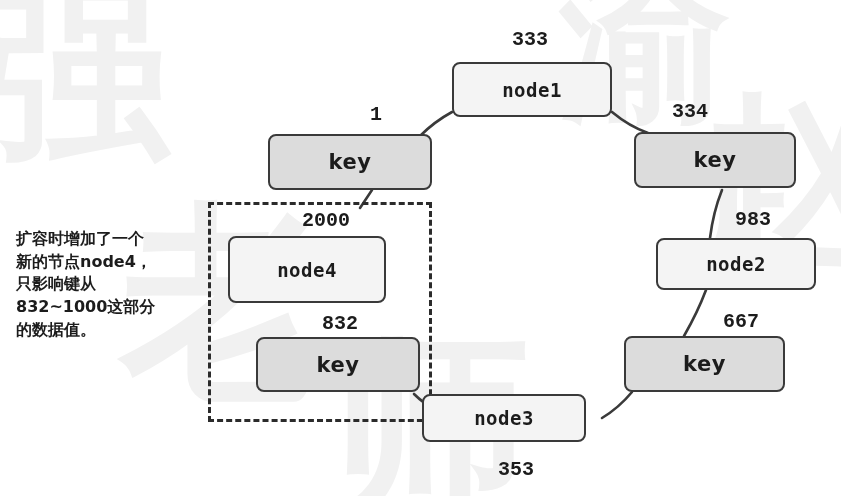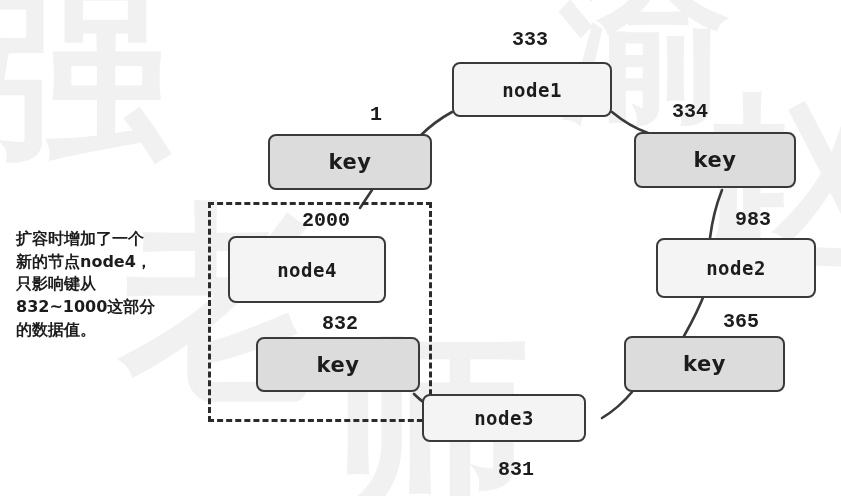--- a/index.html
+++ b/index.html
@@ -119,27 +119,27 @@
   <div class="num-label" style="left:512px; top:28px;">333</div>
   <div class="node-box" style="left:452px; top:62px; width:160px; height:55px;">node1</div>
 
   <div class="num-label" style="left:370px; top:103px;">1</div>
   <div class="key-box" style="left:268px; top:134px; width:164px; height:56px;">key</div>
 
   <div class="num-label" style="left:672px; top:100px;">334</div>
   <div class="key-box" style="left:634px; top:132px; width:162px; height:56px;">key</div>
 
   <div class="num-label" style="left:735px; top:208px;">983</div>
-  <div class="node-box" style="left:656px; top:238px; width:160px; height:60px;">node2</div>
+  <div class="node-box" style="left:656px; top:238px; width:160px; height:52px;">node2</div>
 
-  <div class="num-label" style="left:723px; top:310px;">365</div>
+  <div class="num-label" style="left:723px; top:310px;">667</div>
   <div class="key-box" style="left:624px; top:336px; width:161px; height:56px;">key</div>
 
   <div class="node-box" style="left:422px; top:394px; width:164px; height:48px;">node3</div>
-  <div class="num-label" style="left:498px; top:458px;">831</div>
+  <div class="num-label" style="left:498px; top:458px;">353</div>
 
   <div class="num-label" style="left:302px; top:209px;">2000</div>
   <div class="node-box" style="left:228px; top:236px; width:158px; height:67px;">node4</div>
 
   <div class="num-label" style="left:322px; top:312px;">832</div>
   <div class="key-box" style="left:256px; top:337px; width:164px; height:55px;">key</div>
 
   <div class="note-text" style="left:16px; top:228px; width:190px;">扩容时增加了一个
 新的节点node4，
 只影响键从

